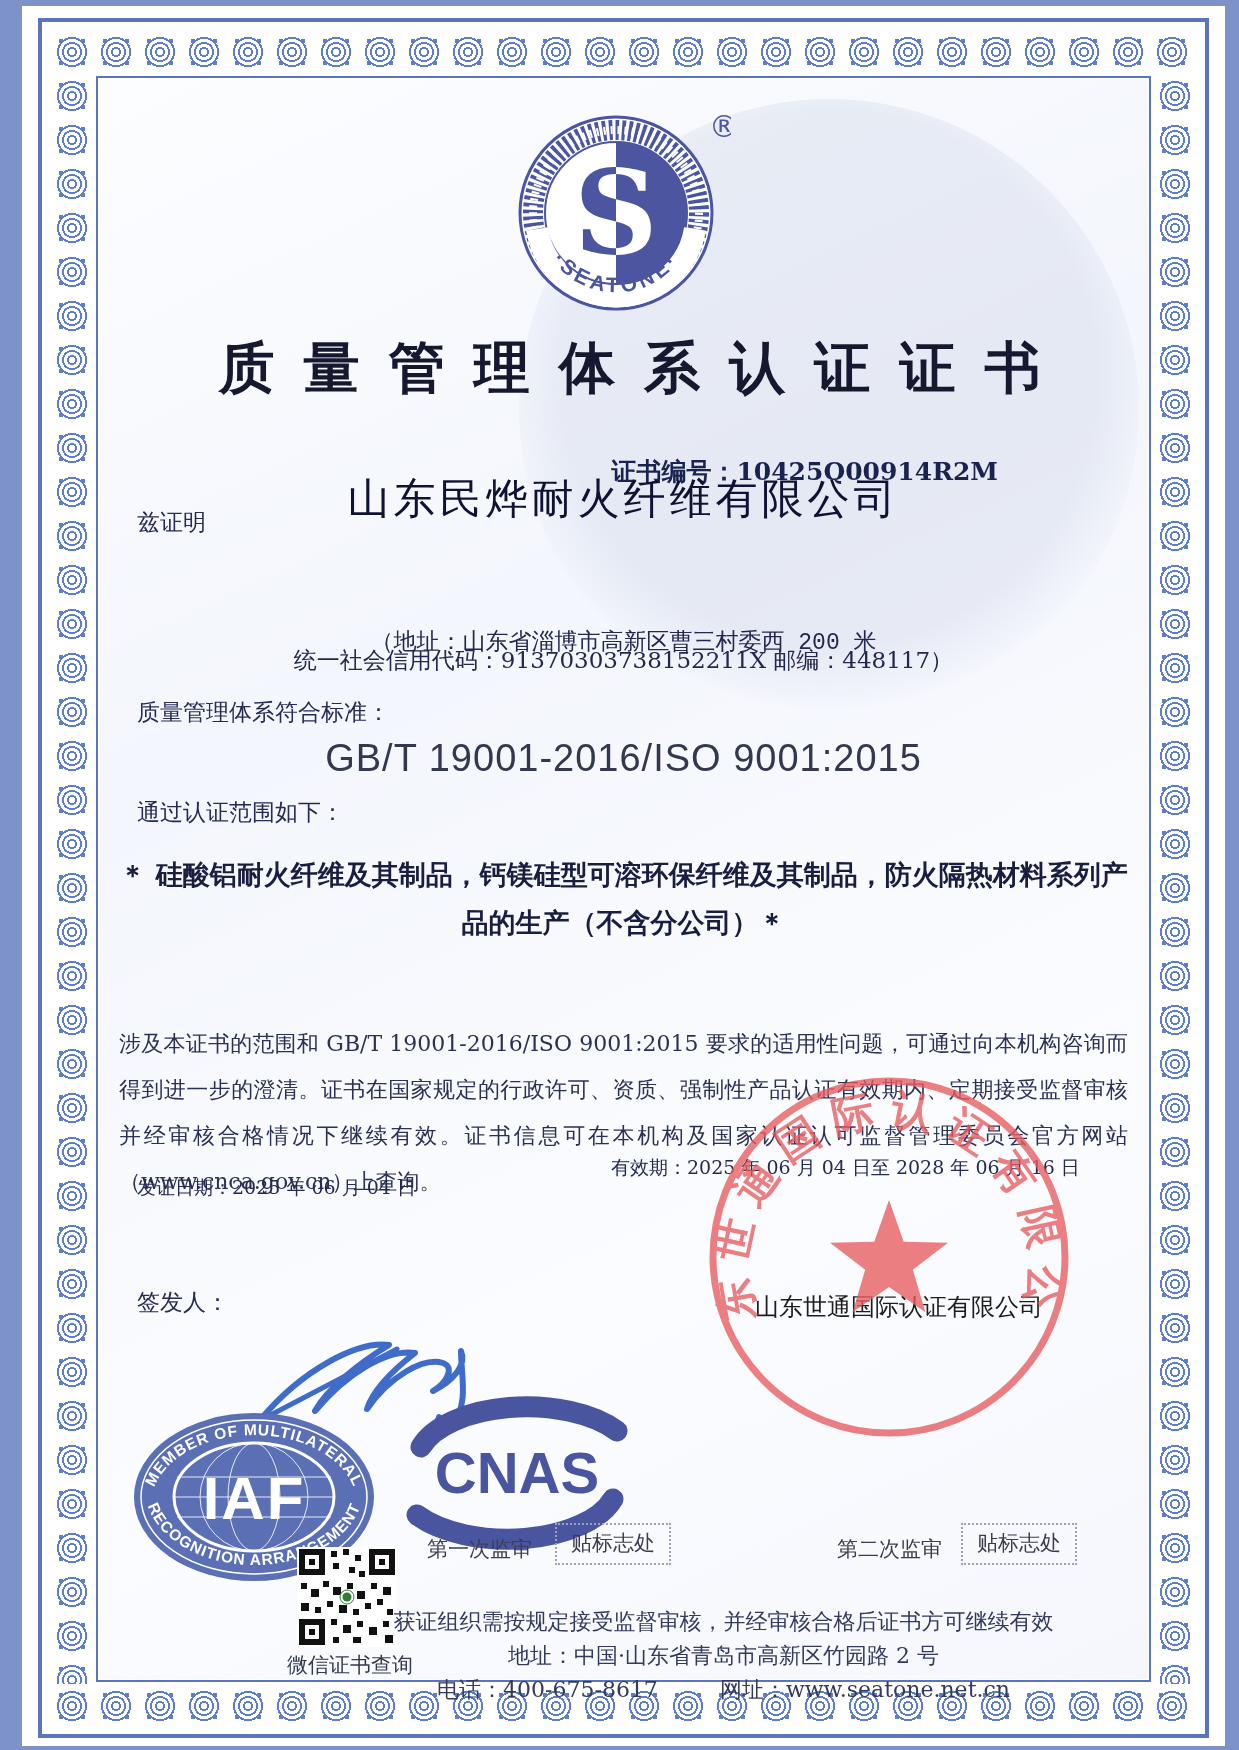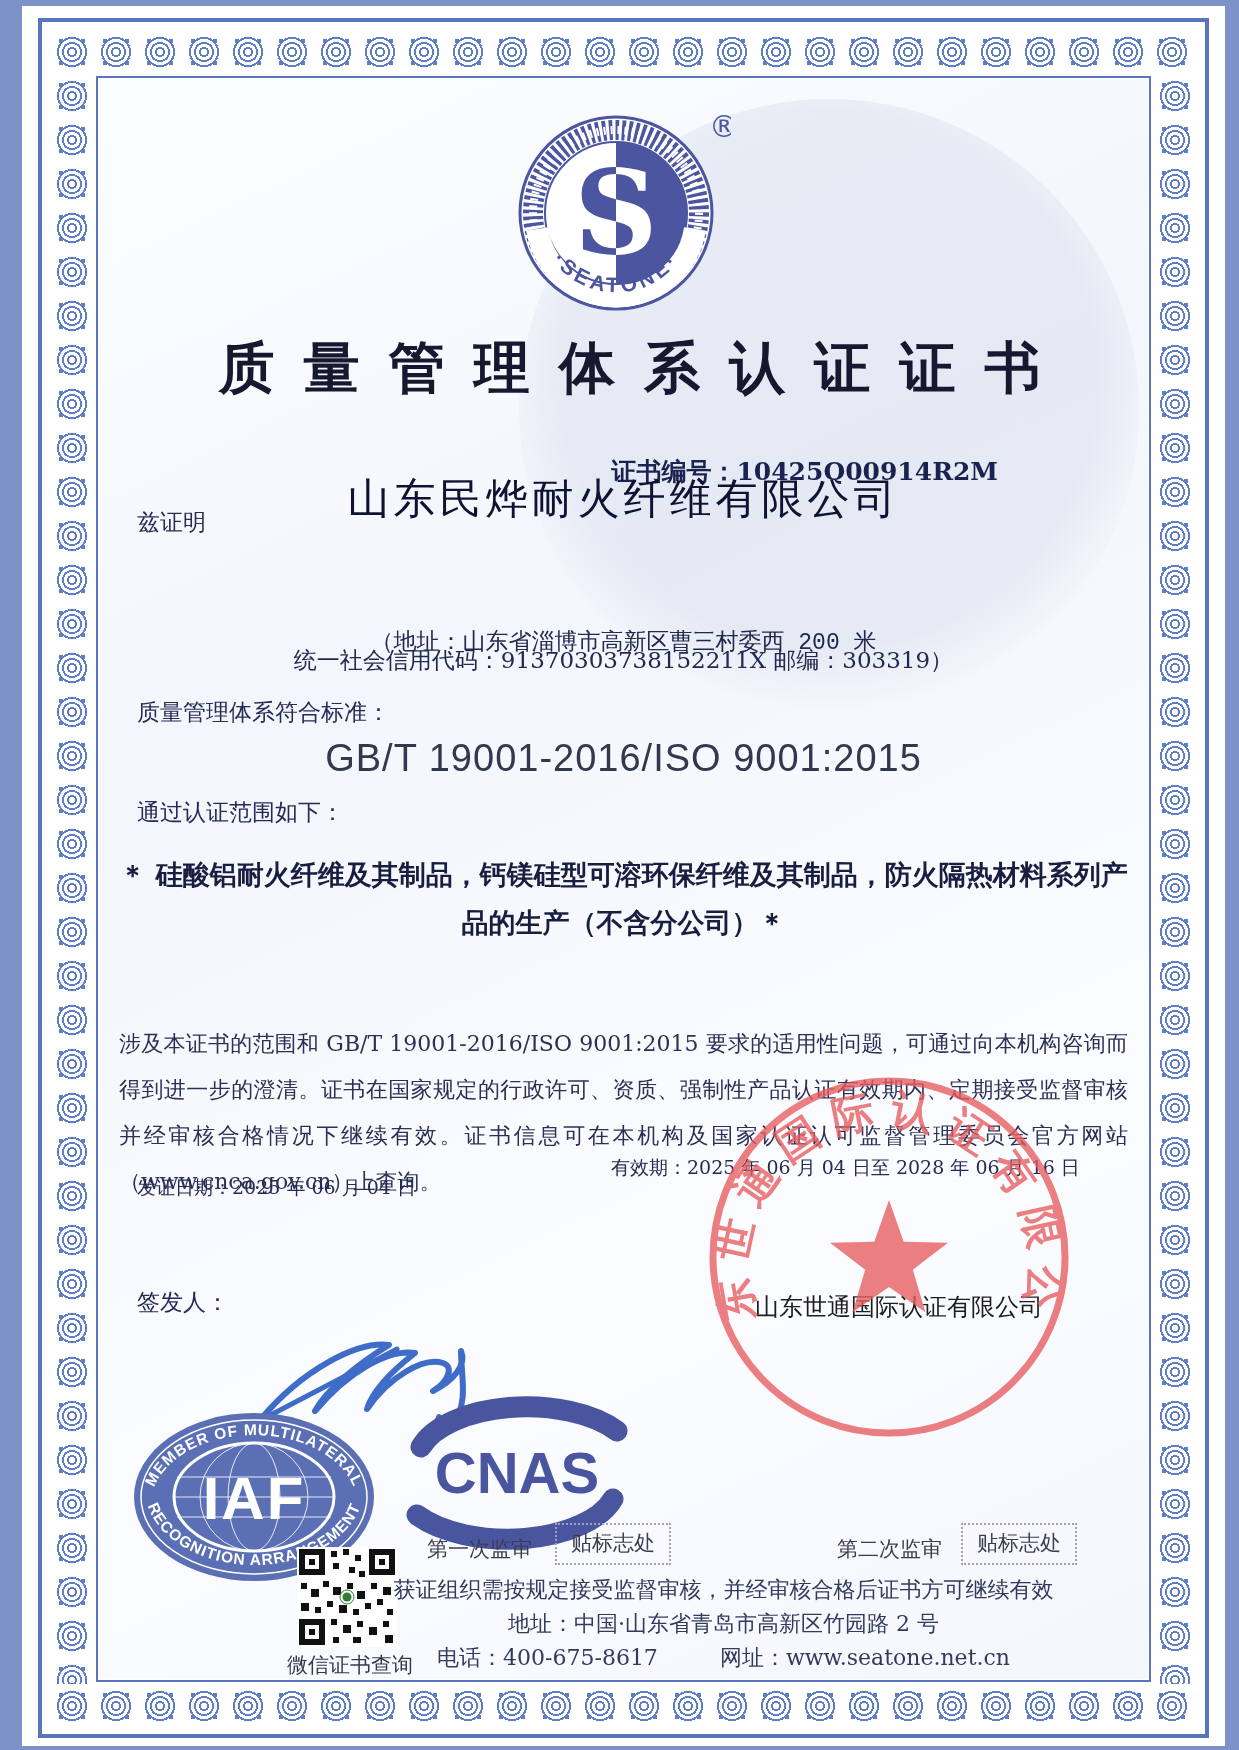--- a/index.html
+++ b/index.html
@@ -42,21 +42,21 @@
   .dateline{font-family:"DejaVu Serif",serif;font-size:19px;color:#242a52;}
   .issuer-name{left:560px;width:480px;top:1212px;text-align:center;font-family:"DejaVu Serif",serif;
     font-size:24px;color:#1d1d1d;}
   .seal{left:600px;top:988px;opacity:0.78;}
   .cnas-block{left:540px;top:1312px;}
   .cnas-block .cn{font-size:26px;color:#2e2e38;line-height:38px;}
   .cnas-block .en{font-size:24px;font-weight:bold;color:#3a3a44;line-height:34px;}
   .audit-label{top:1456px;font-family:"DejaVu Serif",serif;font-size:21px;color:#3c3c50;}
   .sticker-box{top:1444px;width:112px;height:38px;border:2px dotted #9aa0bd;
     font-family:"DejaVu Serif",serif;font-size:21px;color:#3c3c50;text-align:center;line-height:36px;}
-  .foot{left:200px;right:0;text-align:center;font-family:"DejaVu Serif",serif;color:#333a5e;}
+  .foot{left:200px;right:0;text-align:center;font-family:"DejaVu Serif",serif;color:#333a5e;margin-top:32px;}
   .qr-caption{left:176px;top:1572px;width:150px;text-align:center;font-family:"DejaVu Serif",serif;
     font-size:21px;color:#33384f;}
 </style>
 </head>
 <body>
 
 <div class="sheet">
   <div class="frame-line-outer"></div>
   <div class="orn orn-top"></div>
   <div class="orn orn-bottom"></div>
@@ -93,21 +93,21 @@
     <div class="abs ctr cert-title">质量管理体系认证证书</div>
 
     <div class="abs cert-no">
       <span class="lbl">证书编号：</span><span>10425Q00914R2M</span>
     </div>
 
     <div class="abs lbl-left" style="top:428px;">兹证明</div>
 
     <div class="abs ctr company">山东民烨耐火纤维有限公司</div>
     <div class="abs ctr addr" style="top:547px;font-family:Liberation Mono, monospace;">（地址：山东省淄博市高新区曹三村委西 200 米</div>
-    <div class="abs ctr addr" style="top:566px;">统一社会信用代码：91370303738152211X 邮编：303319）</div>
+    <div class="abs ctr addr" style="top:566px;">统一社会信用代码：91370303738152211X 邮编：448117）</div>
 
     <div class="abs lbl-left" style="top:618px;">质量管理体系符合标准：</div>
     <div class="abs ctr standard">GB/T 19001-2016/ISO 9001:2015</div>
     <div class="abs lbl-left" style="top:718px;">通过认证范围如下：</div>
 
     <div class="abs ctr scope">
       <div>＊ 硅酸铝耐火纤维及其制品，钙镁硅型可溶环保纤维及其制品，防火隔热材料系列产</div>
       <div>品的生产（不含分公司）＊</div>
     </div>
 

